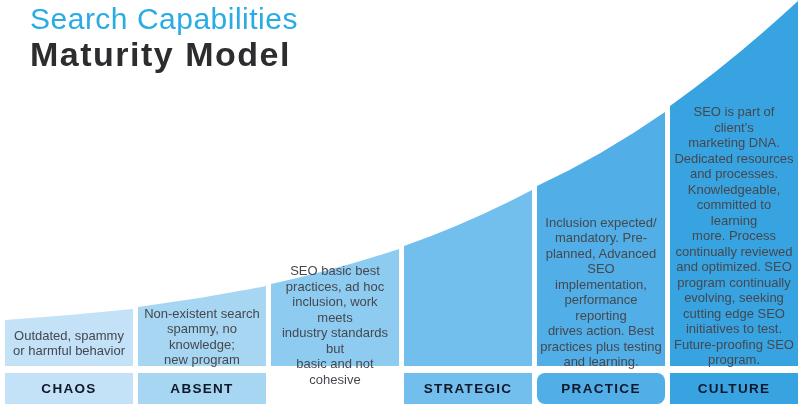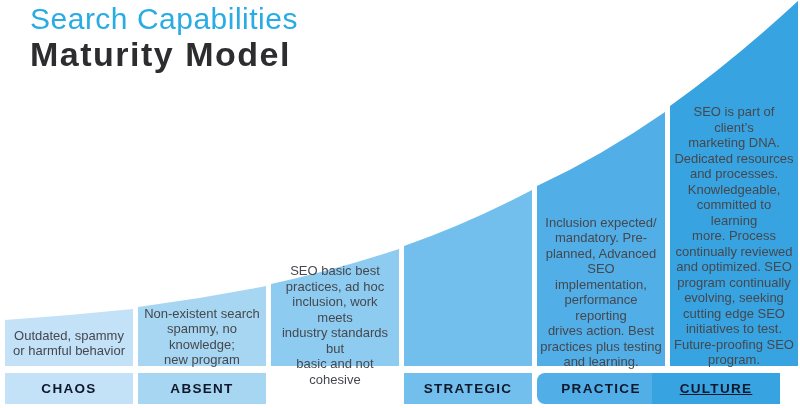--- a/index.html
+++ b/index.html
@@ -86,15 +86,15 @@
 evolving, seeking
 cutting edge SEO
 initiatives to test.
 Future-proofing SEO
 program.</div>
 
   <div class="lbl" style="left: 5px; background-color: rgb(195, 225, 247);">CHAOS</div>
   <div class="lbl" style="left: 138px; background-color: rgb(167, 214, 243);">ABSENT</div>
   <div class="lbl" style="left: 404px; background-color: rgb(114, 190, 236);">STRATEGIC</div>
   <div class="lbl" style="left: 537px; background-color: rgb(81, 174, 231); border-radius: 8px;">PRACTICE</div>
-  <div class="lbl" style="left: 652px; background-color: rgb(56, 163, 225); text-decoration: underline;">CULTURE</div>
+  <div class="lbl" style="left: 670px; background-color: rgb(56, 163, 225);">CULTURE</div>
 
 </div>
 
 </body></html>

